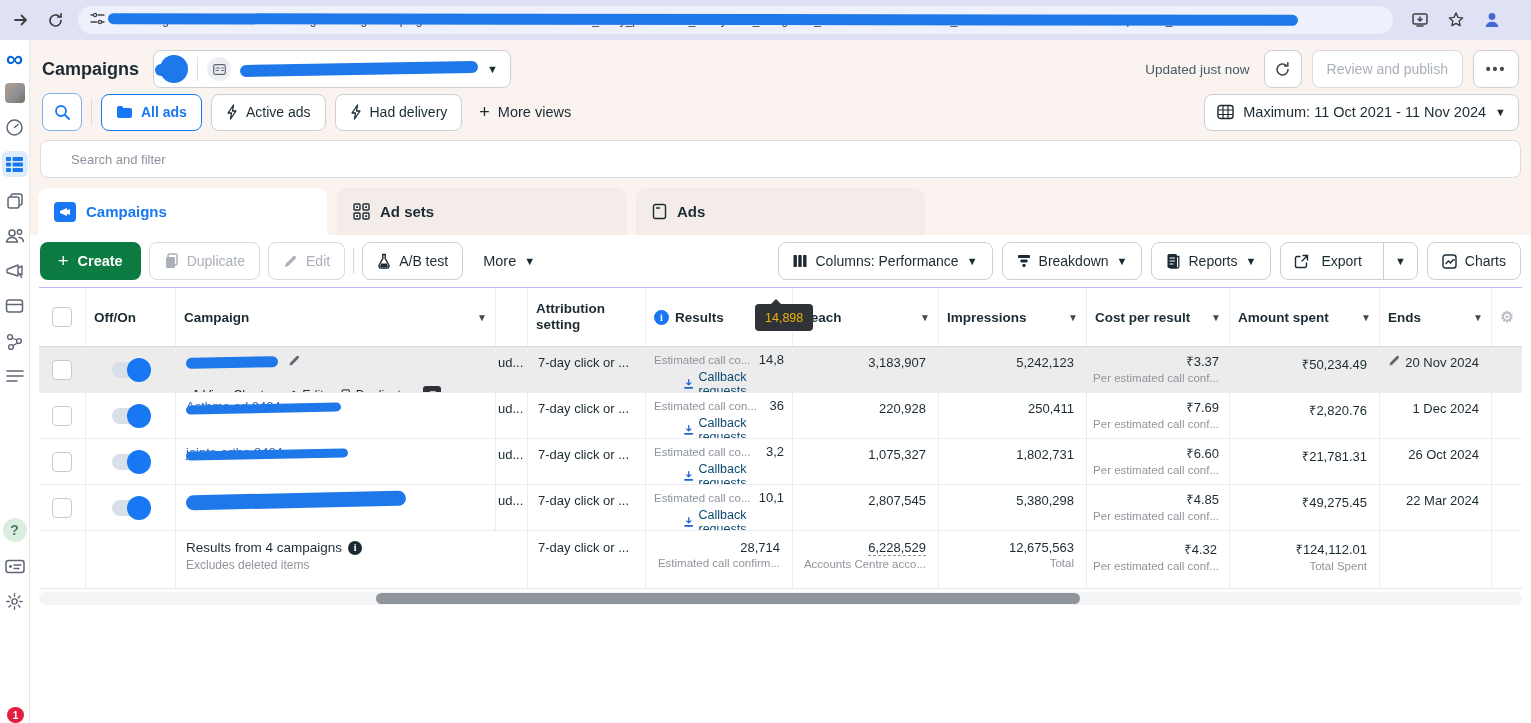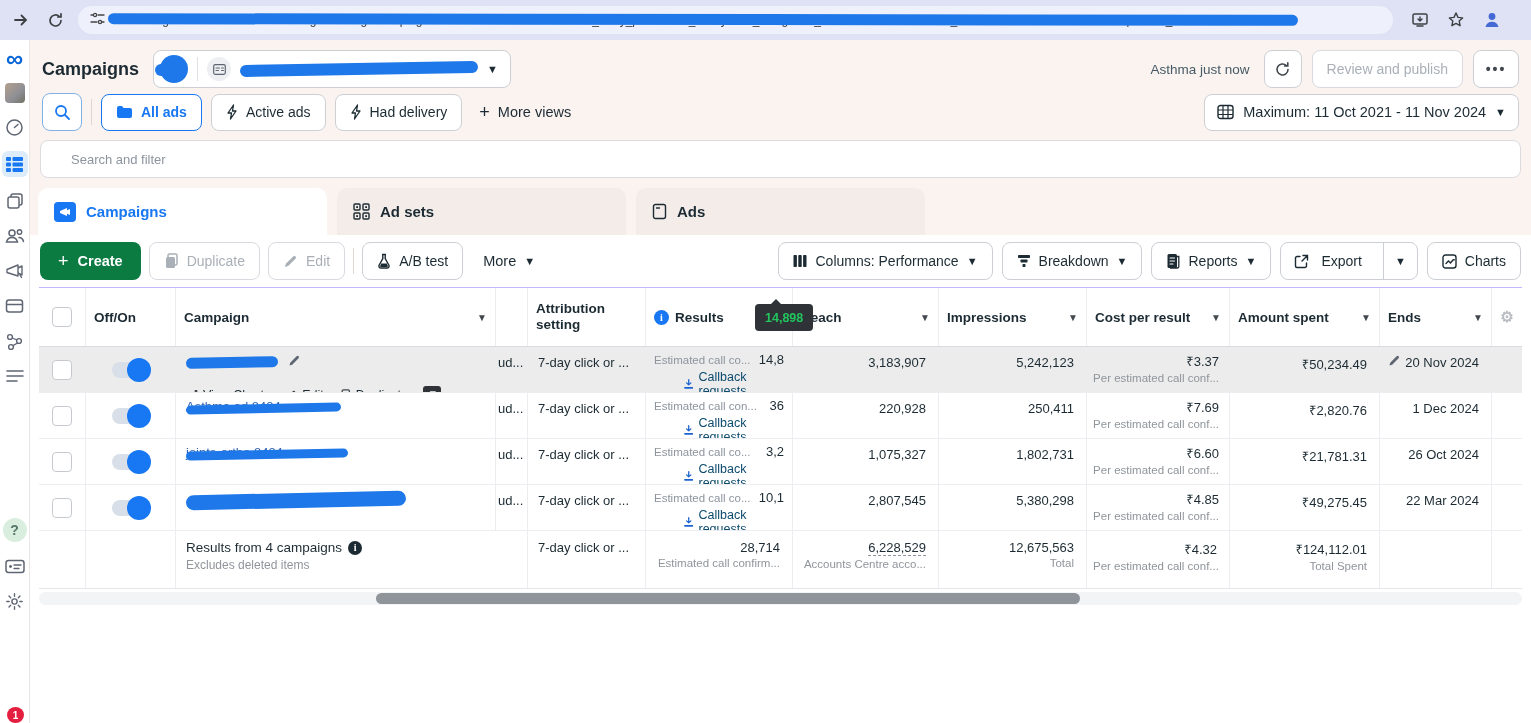--- a/index.html
+++ b/index.html
@@ -124,21 +124,21 @@
   .ends-pencil{display:none;position:absolute;left:8px;top:7px;color:#5f6673;}
   .hover .ends-pencil{display:block;}
 
   .srow{height:58px;border-bottom:1px solid #e4e6ea;font-size:13px;color:#1c2b33;}
   .s-label{padding:9px 8px 0 10px;grid-column:1 / 4;}
   .s-title{display:flex;align-items:center;gap:6px;font-size:13.5px;}
   .s-sub{font-size:12px;color:#90959b;margin-top:3px;}
   .s-num{padding:9px 12px 0 6px;text-align:right;white-space:nowrap;}
   .dash-underline{border-bottom:1px dashed #8d949e;display:inline-block;}
 
-  .tooltip{position:absolute;left:716px;top:17px;height:27px;background:#2f3237;color:#22c55e;font-size:12.5px;font-weight:bold;border-radius:4px;display:flex;align-items:center;padding:0 10px;z-index:5;}
+  .tooltip{position:absolute;left:716px;top:17px;height:27px;background:#2f3237;color:#eab308;font-size:12.5px;font-weight:normal;border-radius:4px;display:flex;align-items:center;padding:0 10px;z-index:5;}
   .tooltip::before{content:"";position:absolute;top:-5px;left:16px;border:5px solid transparent;border-bottom-color:#2f3237;border-top:none;}
 
   .hscroll{height:13px;margin:3px 9px 0 9px;background:#f3f4f6;border-radius:7px;position:relative;}
   .hthumb{position:absolute;left:337px;top:1px;width:704px;height:11px;background:#8f949b;border-radius:6px;}
   .below{flex:1;background:#fff;}
 </style>
 </head>
 <body>
 
 <div class="browser-bar">
@@ -272,21 +272,21 @@
         <span class="acct-ico">
           <svg width="13" height="11" viewBox="0 0 13 11">
               <rect x="0.7" y="0.7" width="11.6" height="9.6" rx="1.5" stroke="currentColor" fill="none" stroke-width="1.2"></rect>
               <path d="M3 4h3.5M3 6.5h2.5M8.5 4h2M8.5 6.5h2" stroke="currentColor" stroke-width="1.1" stroke-linecap="round"></path>
             </svg>
         </span>
         <span class="acct-scribble"></span>
         <span class="caret">▼</span>
       </div>
       <div class="hdr-right">
-        <span class="updated">Asthma just now</span>
+        <span class="updated">Updated just now</span>
         <button class="btn btn-sq">
           <svg width="17" height="17" viewBox="0 0 17 17">
               <path d="M14 8.5a5.5 5.5 0 1 1-1.6-3.9M13.8 1.8v3.2h-3.2" stroke="#42484e" stroke-width="1.6" fill="none" stroke-linecap="round"></path>
             </svg>
         </button>
         <button class="btn btn-disabled">Review and publish</button>
         <button class="btn btn-sq dots" style="width:46px">•••</button>
       </div>
     </div>
 

